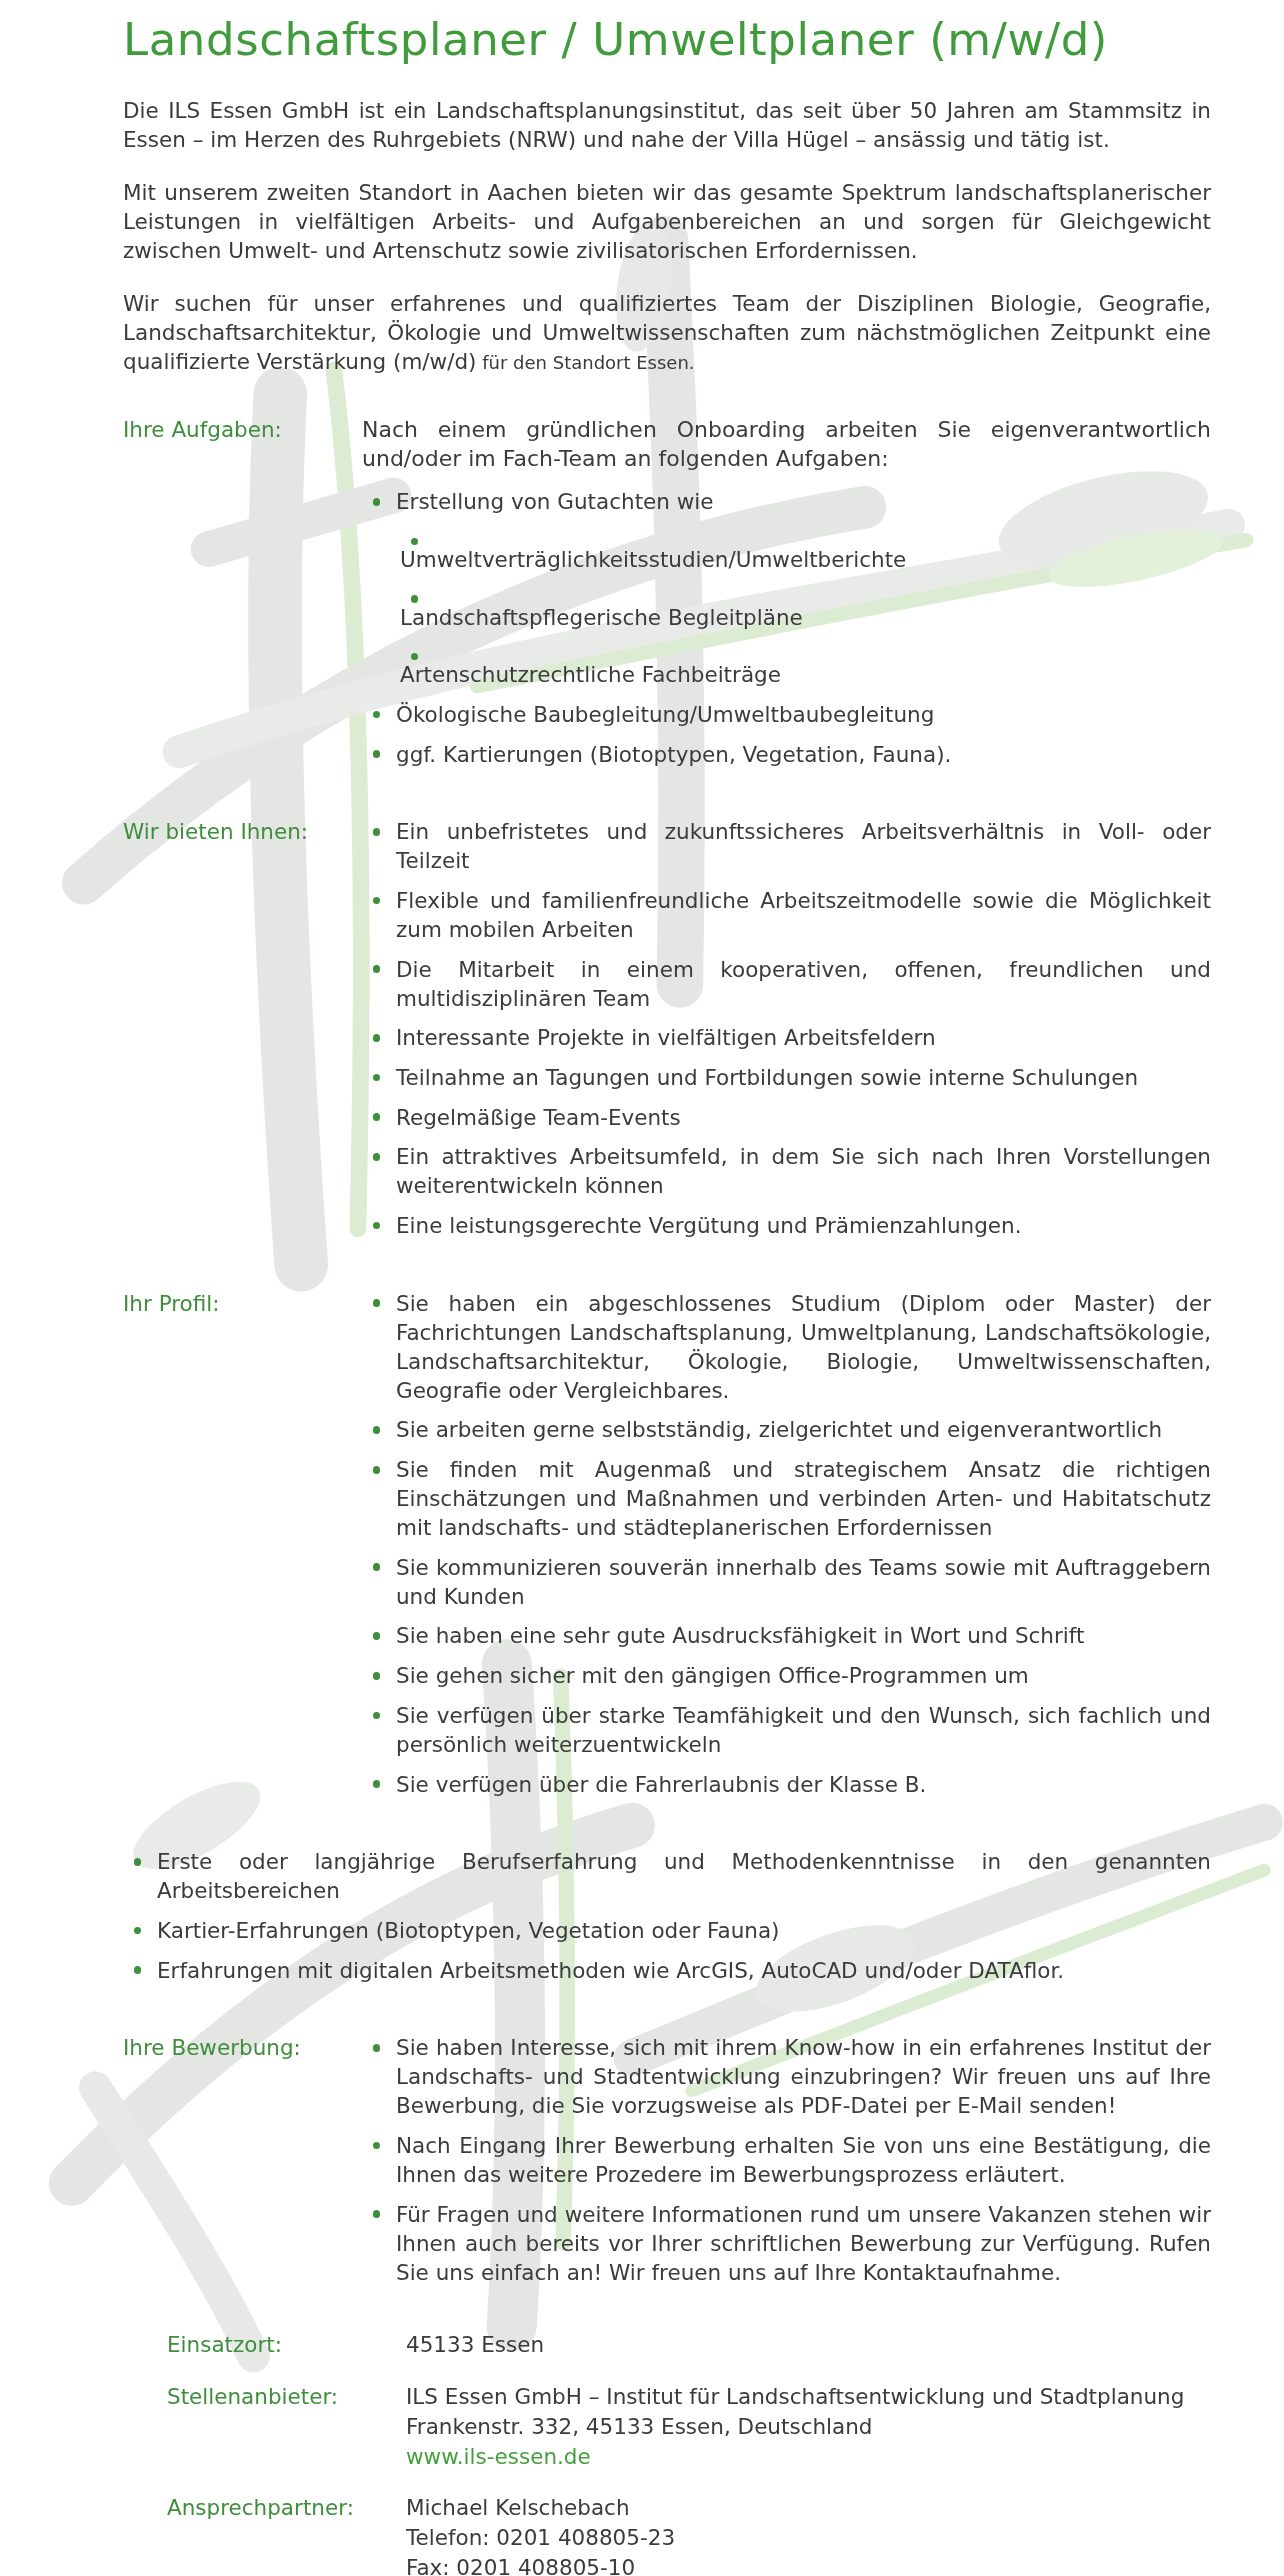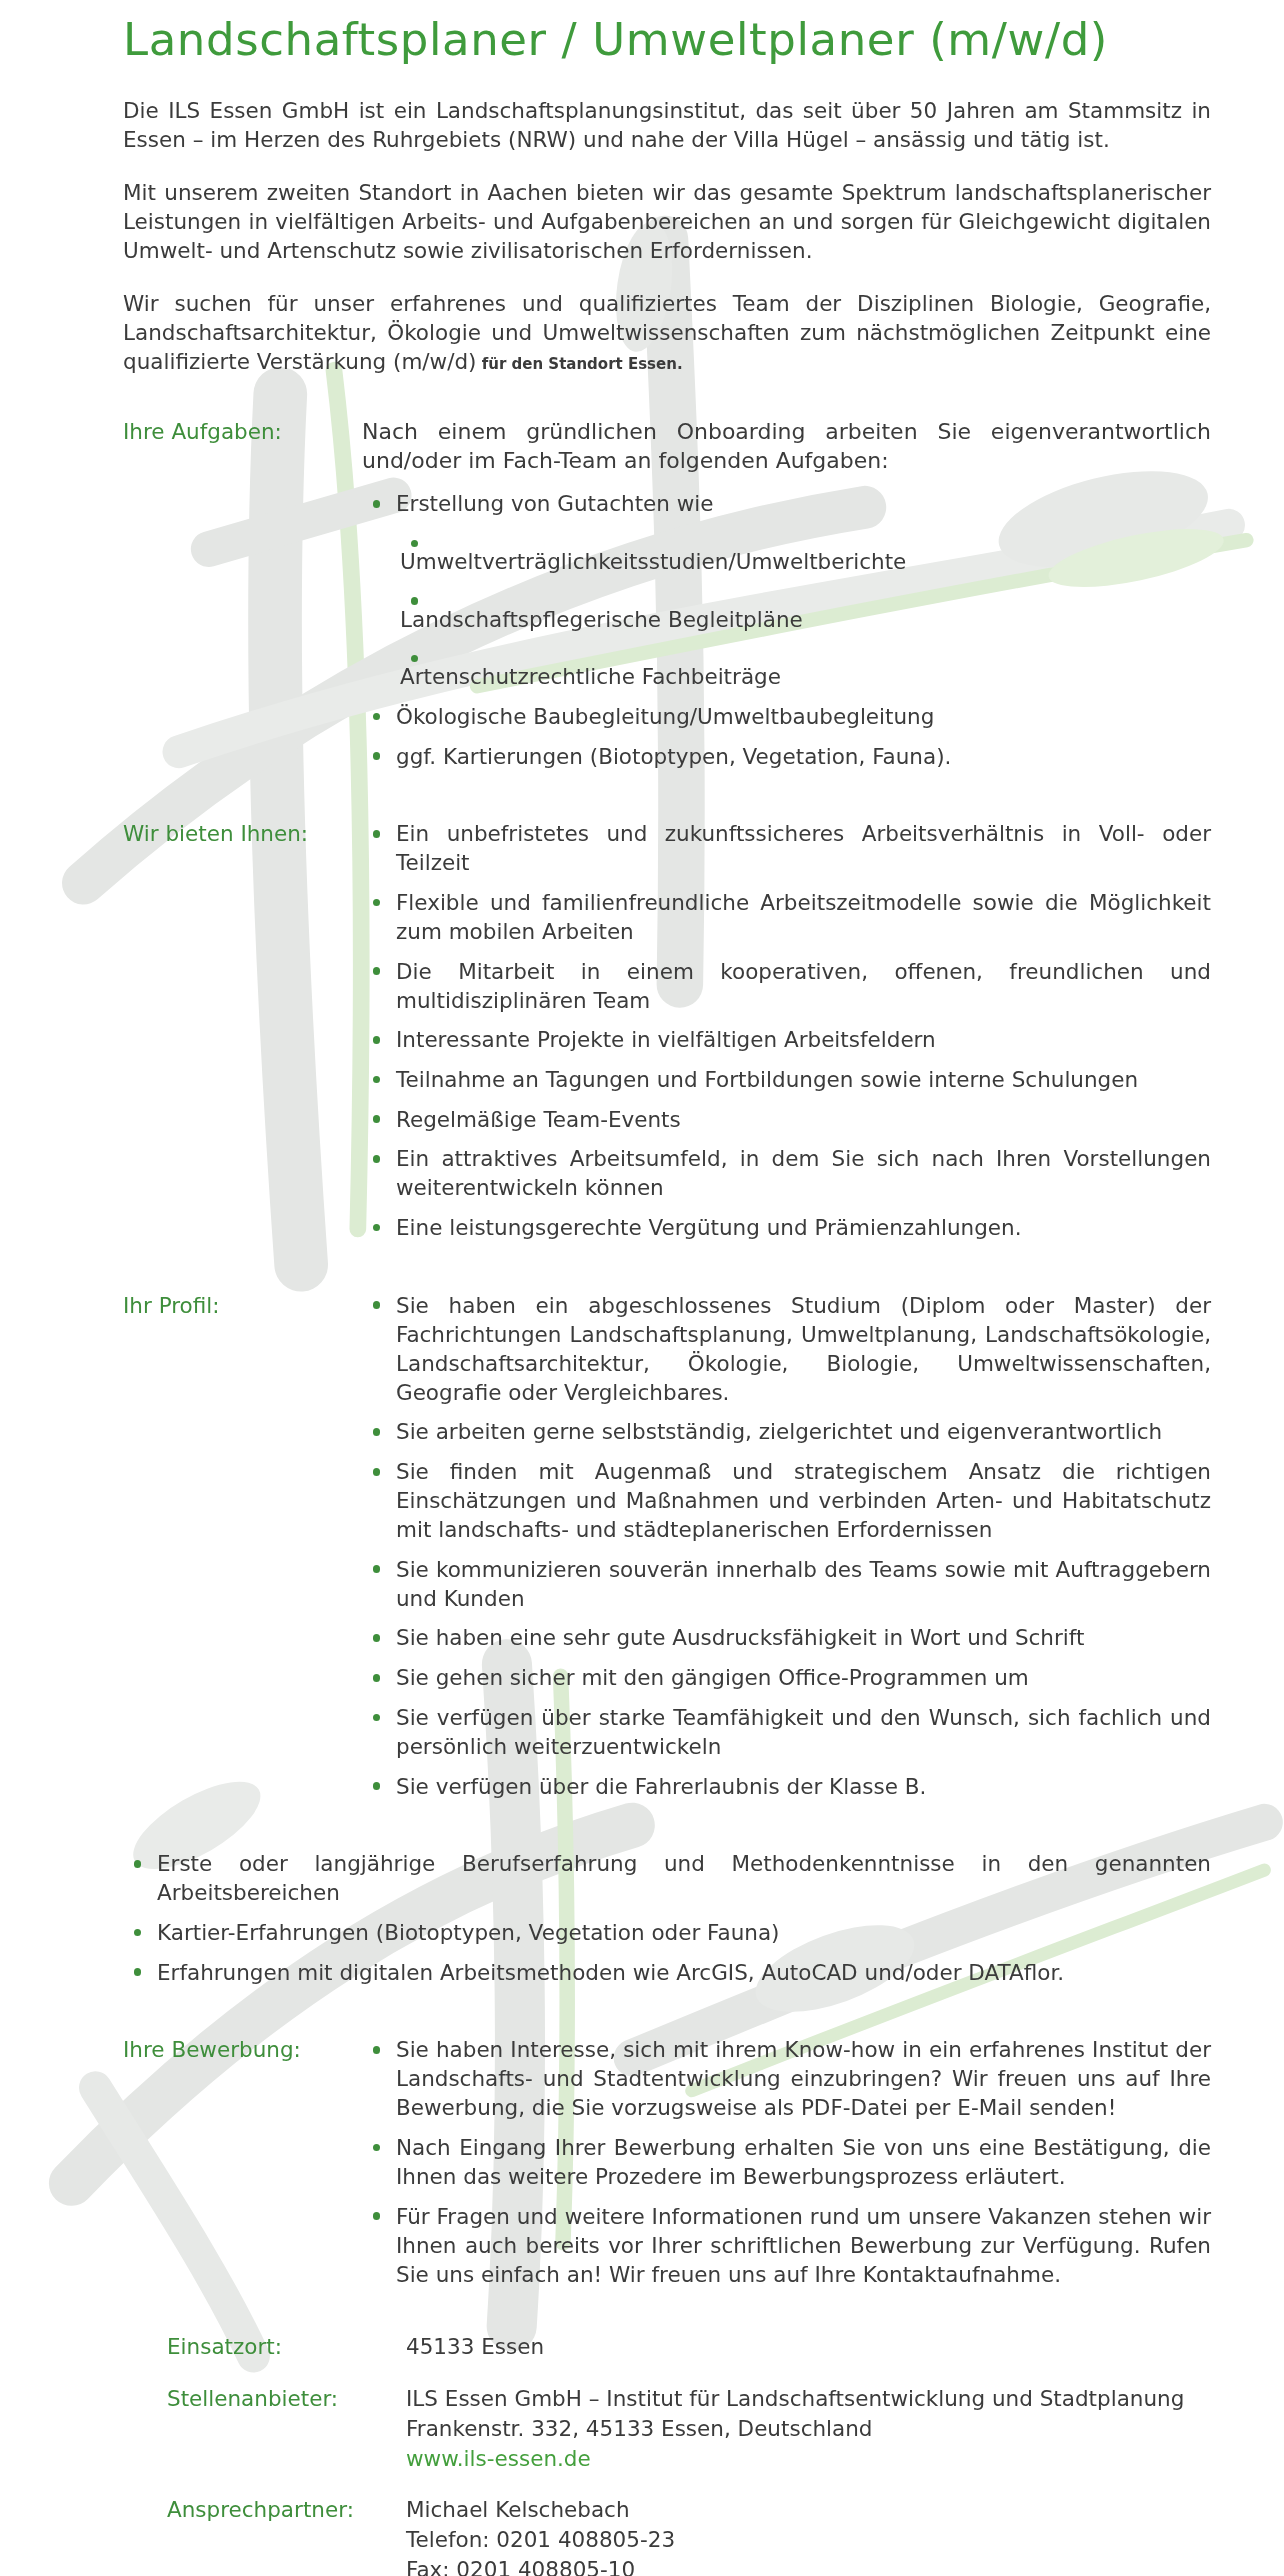--- a/index.html
+++ b/index.html
@@ -11,21 +11,21 @@
     position:relative;
     overflow:hidden;
   }
   .watermark{position:absolute;left:0;top:0;z-index:0;}
   .content{position:relative;z-index:1;padding:8.4px 73px 0 123px;}
   h1.title{
     font-size:45px;font-weight:400;color:#3f9b3c;
     margin:6px 0 30px 0;letter-spacing:0.6px;line-height:1.15;
   }
   .para{font-size:21.5px;line-height:29px;text-align:justify;margin:0 0 24px 0;}
-  .para .suffix{font-size:15px;font-weight:bold;}
+  .para .suffix{font-size:18px;}
   .section{display:flex;margin-top:38px;align-items:flex-start;}
   .section-label{
     width:239px;flex:none;color:#3e8e3b;font-size:21.5px;line-height:29px;
     padding-right:6px;box-sizing:border-box;
   }
   .section-content{flex:1;min-width:0;}
   .section-intro{font-size:22px;line-height:29px;margin:0 0 14.3px 0;text-align:justify;}
   .item{display:flex;font-size:21.5px;line-height:29px;margin-bottom:10.7px;}
   .item .dot{
     flex:none;width:7.8px;height:7.8px;border-radius:50%;
@@ -71,21 +71,21 @@
     <ellipse cx="330" cy="3060" rx="120" ry="48" fill="#e9ebe9" transform="rotate(-30 330 3060)"></ellipse>
   </g>
 </svg>
 
 <div class="content">
 
   <h1 class="title">Landschaftsplaner / Umweltplaner (m/w/d)</h1>
 
   <p class="para">Die ILS Essen GmbH ist ein Landschaftsplanungsinstitut, das seit über 50 Jahren am Stammsitz in Essen – im Herzen des Ruhrgebiets (NRW) und nahe der Villa Hügel – ansässig und tätig ist.</p>
 
-  <p class="para">Mit unserem zweiten Standort in Aachen bieten wir das gesamte Spektrum landschaftsplanerischer Leistungen in vielfältigen Arbeits- und Aufgabenbereichen an und sorgen für Gleichgewicht digitalen Umwelt- und Artenschutz sowie zivilisatorischen Erfordernissen.</p>
+  <p class="para">Mit unserem zweiten Standort in Aachen bieten wir das gesamte Spektrum landschaftsplanerischer Leistungen in vielfältigen Arbeits- und Aufgabenbereichen an und sorgen für Gleichgewicht zwischen Umwelt- und Artenschutz sowie zivilisatorischen Erfordernissen.</p>
 
   <p class="para"><span>Wir suchen für unser erfahrenes und qualifiziertes Team der Disziplinen Biologie, Geografie, Landschaftsarchitektur, Ökologie und Umweltwissenschaften zum nächstmöglichen Zeitpunkt eine qualifizierte Verstärkung (m/w/d)</span><span class="suffix"> für den Standort Essen.</span></p>
 
   <div id="sections">
       <div class="section">
         <div class="section-label">Ihre Aufgaben:</div>
         <div class="section-content">
           <p class="section-intro">Nach einem gründlichen Onboarding arbeiten Sie eigenverantwortlich und/oder im Fach-Team an folgenden Aufgaben:</p>
           <div class="item">
             <span class="dot"></span>

